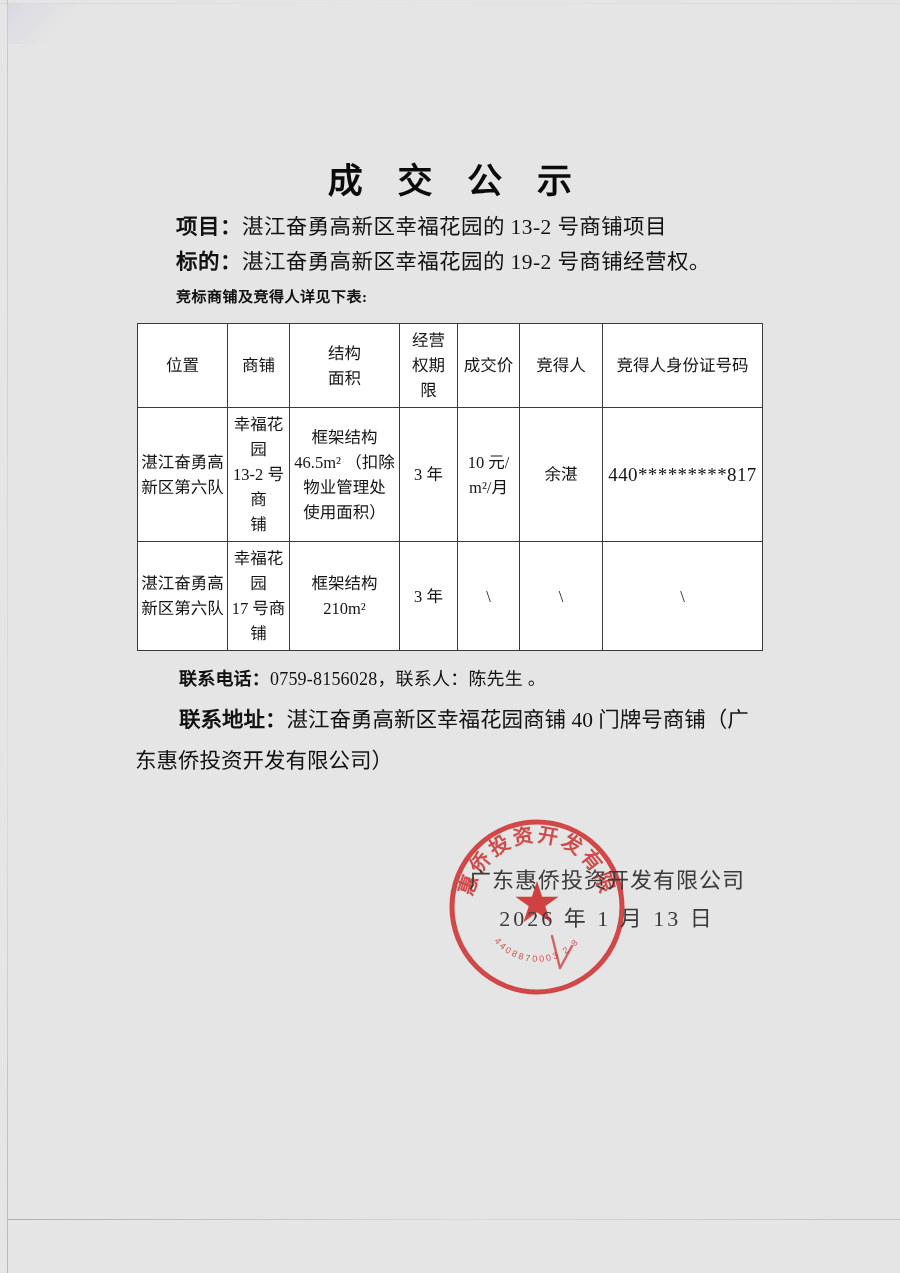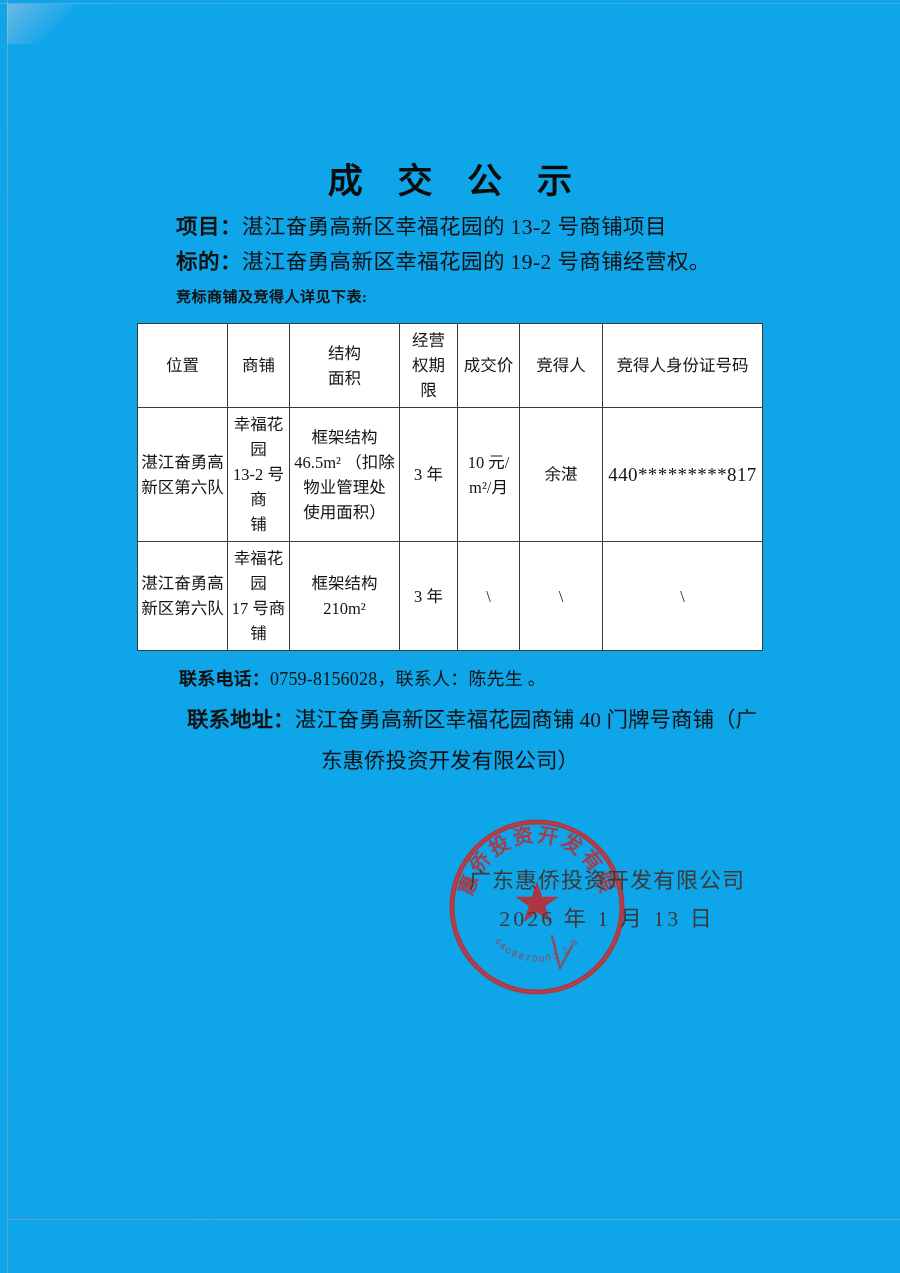--- a/index.html
+++ b/index.html
@@ -9,21 +9,21 @@
     background: #ffffff;
   }
   body {
     font-family: "Liberation Serif", "DejaVu Serif", serif;
     color: #111111;
   }
   .page {
     position: relative;
     width: 900px;
     height: 1273px;
-    background: #0ea5e9;
+    background: #e5e5e5;
     overflow: hidden;
     box-sizing: border-box;
   }
   
   .scan-edge-left {
     position: absolute;
     left: 7px; top: 0; bottom: 0;
     width: 1px;
     background: linear-gradient(to bottom, rgba(170,170,190,0.55), rgba(200,200,215,0.25) 60%, rgba(150,150,175,0.6));
   }
@@ -151,21 +151,20 @@
     color: #121212;
   }
   .contact-line .lbl { font-weight: bold; }
   .contact-wrap {
     width: 630px;
     margin: 0 auto;
     font-size: 21.5px;
     line-height: 41px;
     text-indent: 44px;
     color: #121212;
-    text-align: center;
   }
   .contact-wrap .lbl { font-weight: bold; }
 
   
   .sign-area {
     position: relative;
     width: 630px;
     margin: 28px auto 0 auto;
     height: 180px;
   }

